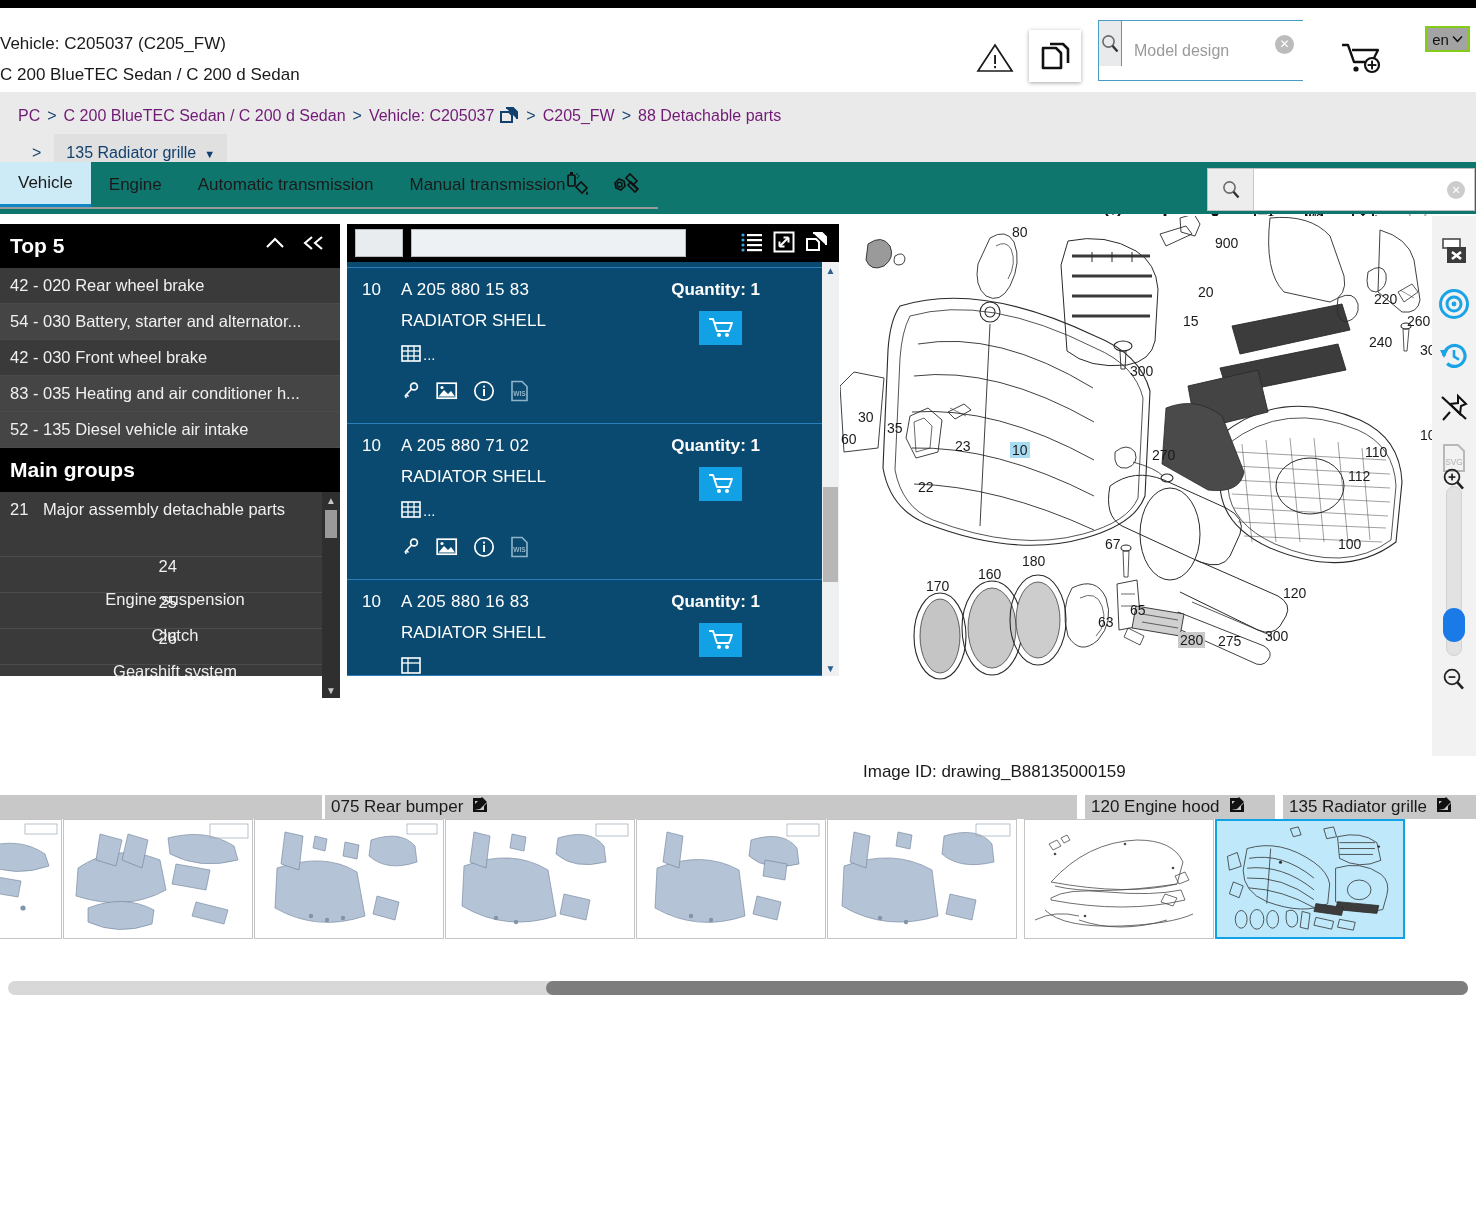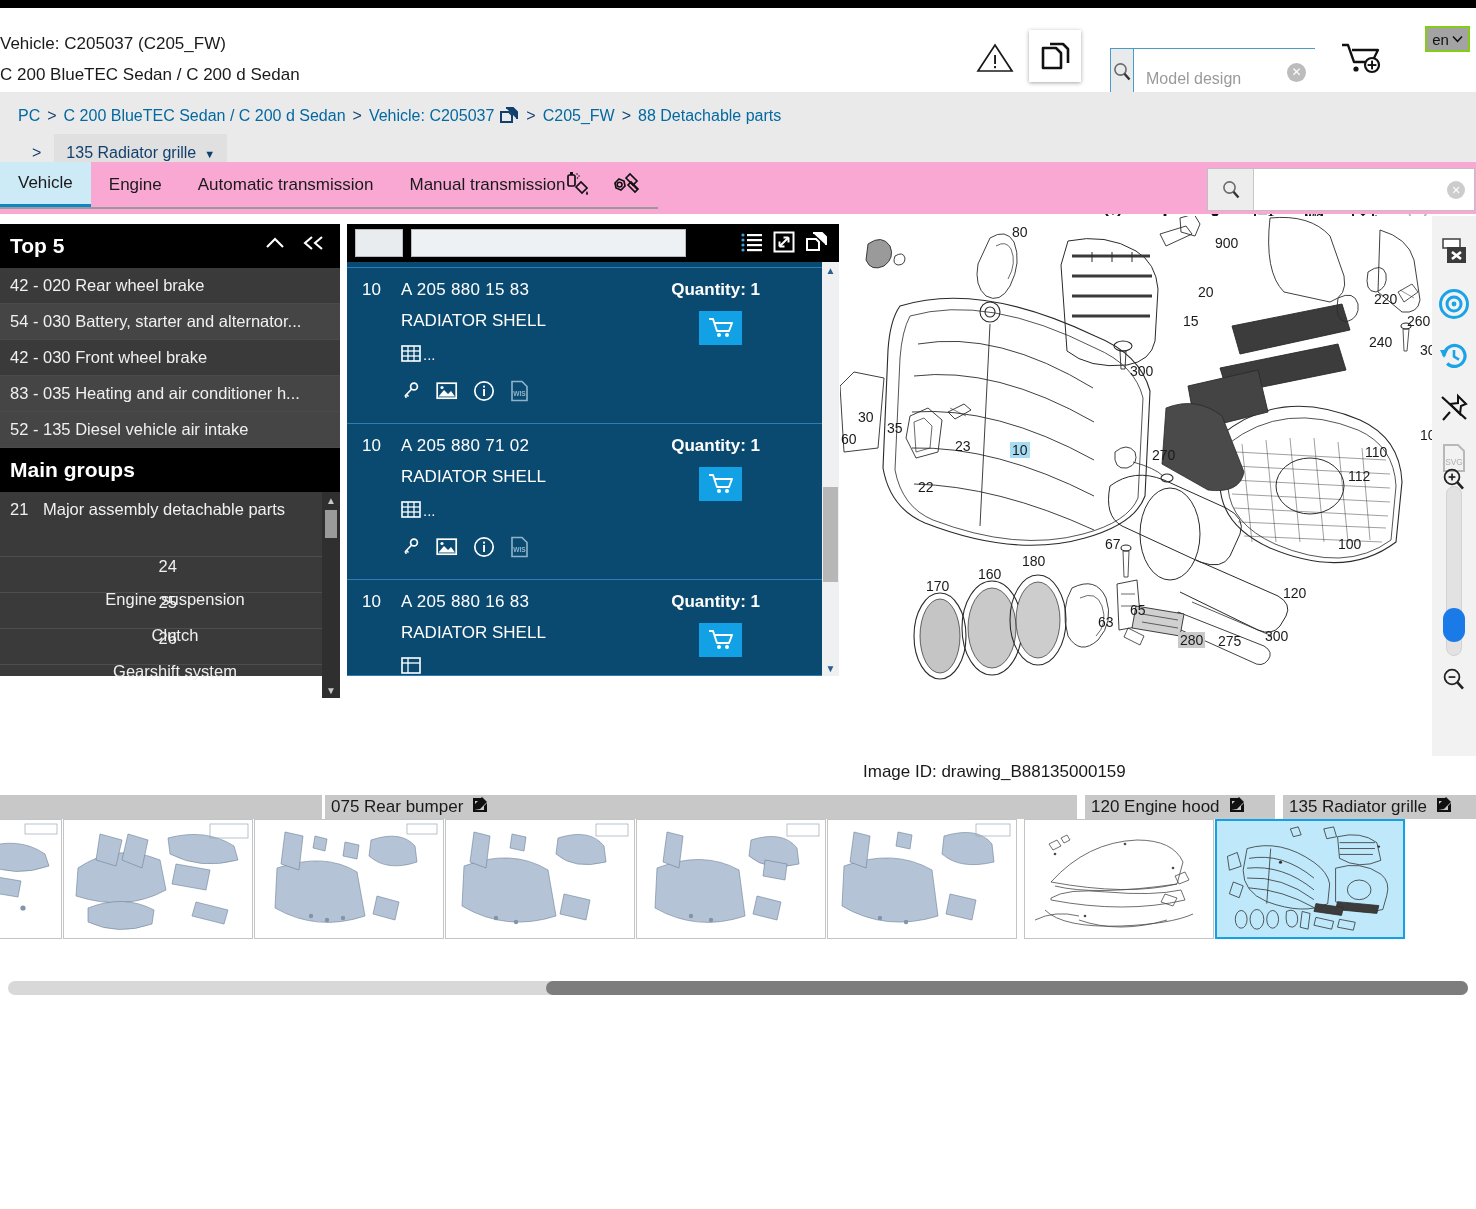--- a/index.html
+++ b/index.html
@@ -18,22 +18,22 @@
   .veh-line1 { position:absolute; left:0; top:26px; font-size:17px; color:#1a1a1a; }
   .veh-line2 { position:absolute; left:0; top:57px; font-size:17px; color:#1a1a1a; }
 
   .warn-icon { position:absolute; left:975px; top:34px; width:40px; height:32px; cursor:pointer; }
   .copy-btn {
     position:absolute; left:1029px; top:22px; width:52px; height:52px;
     background:#fff; box-shadow:0 1px 4px rgba(0,0,0,.35); display:flex;
     align-items:center; justify-content:center; cursor:pointer;
   }
   .modelsearch {
-    position:absolute; left:1098px; top:40px; width:205px; height:61px;
-    border:1px solid #4a9cc4; display:flex; background:#fff;margin-left:12px;
+    position:absolute; left:1098px; top:12px; width:205px; height:61px;
+    border:1px solid #4a9cc4; display:flex; background:#fff;
   }
   .modelsearch .mbtn {
     width:48px; height:45px; background:#e8eaec; border-right:1px solid #4a9cc4;
     display:flex; align-items:center; justify-content:center; cursor:pointer;
   }
   .modelsearch .minp {
     flex:1; border:0; outline:0; background:#fff; font-size:16px; color:#333;
     padding-left:12px; font-family:"Liberation Sans", sans-serif;
   }
   .modelsearch .minp::placeholder { color:#9a9a9a; }
@@ -44,33 +44,33 @@
   .cart-hdr { position:absolute; left:1338px; top:30px; width:48px; height:40px; cursor:pointer; }
   .lang {
     position:absolute; left:1425px; top:18px; width:45px; height:26px;
     border:2px solid #84cc16; background:#a3a3a3; font-size:15px;
     display:flex; align-items:center; justify-content:center; gap:3px; cursor:pointer; color:#111;
   }
 
   
   .crumbbar { position:absolute; left:0; top:92px; width:1476px; height:70px; background:#eaeaea; }
   .crumbs { position:absolute; left:18px; top:8px; width:1060px; font-size:16px; color:#11406e; line-height:31px; }
-  .crumbs a { color:#0369a1; text-decoration:none; cursor:pointer; }
+  .crumbs a { color:#701a75; text-decoration:none; cursor:pointer; }
   .crumbs .sep { color:#11406e; margin:0 7px; }
   .crumb-copy { display:inline-block; vertical-align:-3px; margin-left:5px; cursor:pointer; }
   .crumb-active {
     display:inline-block; background:#e0e0e0; padding:3px 12px 4px 12px; margin-left:6px;
     color:#11406e; cursor:pointer;
   }
   .crumb-active .caret { margin-left:8px; font-size:11px; }
   .toolicons { position:absolute; left:1098px; top:105px; display:flex; gap:16px; align-items:center; }
   .toolicons .ti { width:34px; height:34px; display:flex; align-items:center; justify-content:center; cursor:pointer; }
 
   
-  .tabrow { position:absolute; left:0; top:162px; width:1476px; height:52px; background:#f9a8d4;text-align:center; }
+  .tabrow { position:absolute; left:0; top:162px; width:1476px; height:52px; background:#0f766e;text-align:center; }
   .tabs { position:absolute; left:0; top:0; display:flex; align-items:stretch; height:45px; }
   .tab { padding:0 18px; display:flex; align-items:center; font-size:17px; color:#1a1a1a; cursor:pointer; }
   .tab.active { background:#cdeaf7; border-bottom:3px solid #1186c4; }
   .tabicons { position:absolute; left:563px; top:8px; display:flex; gap:18px; }
   .tabunder { position:absolute; left:0; top:45px; width:658px; height:2px; background:#9a9a9a; }
   .tabsearch {
     position:absolute; left:1207px; top:168px; width:268px; height:43px;
     border:1px solid #c0c0c0; background:#fff; display:flex;
   }
   .tabsearch .sbtn { width:46px; height:41px; background:#ededed; border-right:1px solid #c8c8c8;

